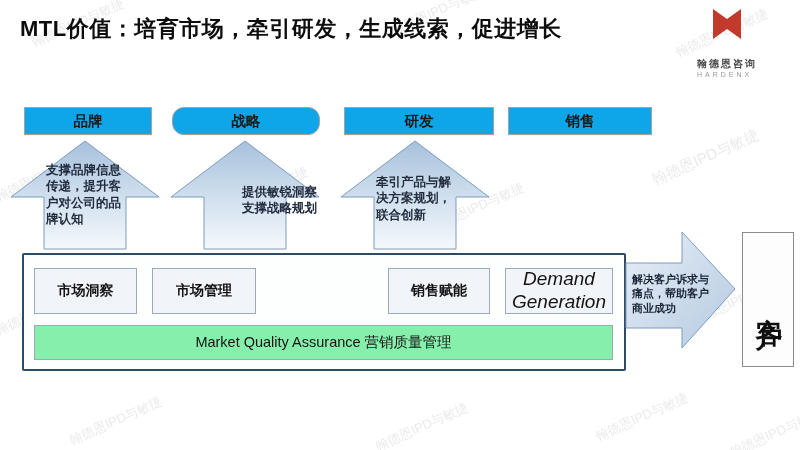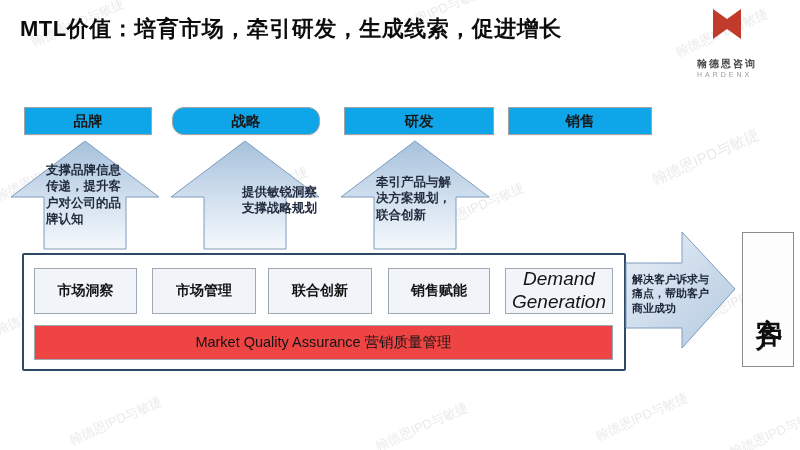--- a/index.html
+++ b/index.html
@@ -51,21 +51,21 @@
     position:absolute;top:268px;height:44px;background:#f1f5fa;border:1px solid #9daab6;
     display:flex;align-items:center;justify-content:center;text-align:center;
     font-size:14px;font-weight:600;color:#141414;
   }
   .mb1{left:34px;width:101px;} .mb2{left:152px;width:102px;}
   .mb3{left:268px;width:102px;} .mb4{left:388px;width:100px;}
   .mb5{left:505px;width:106px;font-family:"Liberation Sans",sans-serif;font-weight:500;font-size:19px;line-height:1.2;font-style:italic;}
   
   .mqa-bar{
     position:absolute;left:34px;top:325px;width:577px;height:33px;
-    background:#ef4444;border:1px solid #9daab6;
+    background:#86efac;border:1px solid #9daab6;
     display:flex;align-items:center;justify-content:center;
     font-family:"Liberation Sans",sans-serif;font-size:14.5px;color:#141414;
   }
   
   .right-arrow{position:absolute;left:625px;top:230px;width:112px;height:122px;}
   .right-arrow svg{position:absolute;left:0;top:0;width:100%;height:100%;}
   .outcome-text{
     position:absolute;left:632px;top:272px;width:80px;
     font-size:11px;line-height:1.3;font-weight:700;color:#1c2538;
   }
@@ -148,21 +148,20 @@
     <svg viewBox="0 0 150 110">
       <polygon points="75,1 149,57 116,57 116,109 34,109 34,57 1,57" fill="url(#gradUp)" stroke="#7d9cbd" stroke-width="1"></polygon>
     </svg>
     <div class="arrow-text at3">牵引产品与解决方案规划，联合创新</div>
   </div>
 
   <div class="outer-box"></div>
 
   <div class="module-box mb1">市场洞察</div>
   <div class="module-box mb2">市场管理</div>
-  <div class="module-box mb3">联合创新</div>
   <div class="module-box mb4">销售赋能</div>
   <div class="module-box mb5">Demand Generation</div>
 
   <div class="mqa-bar">Market Quality Assurance  营销质量管理</div>
 
   <div class="right-arrow">
     <svg viewBox="0 0 112 122">
       <polygon points="1,33 57,33 57,2 110,59 57,118 57,98 1,98" fill="url(#gradRight)" stroke="#7d9cbd" stroke-width="1"></polygon>
     </svg>
   </div>

